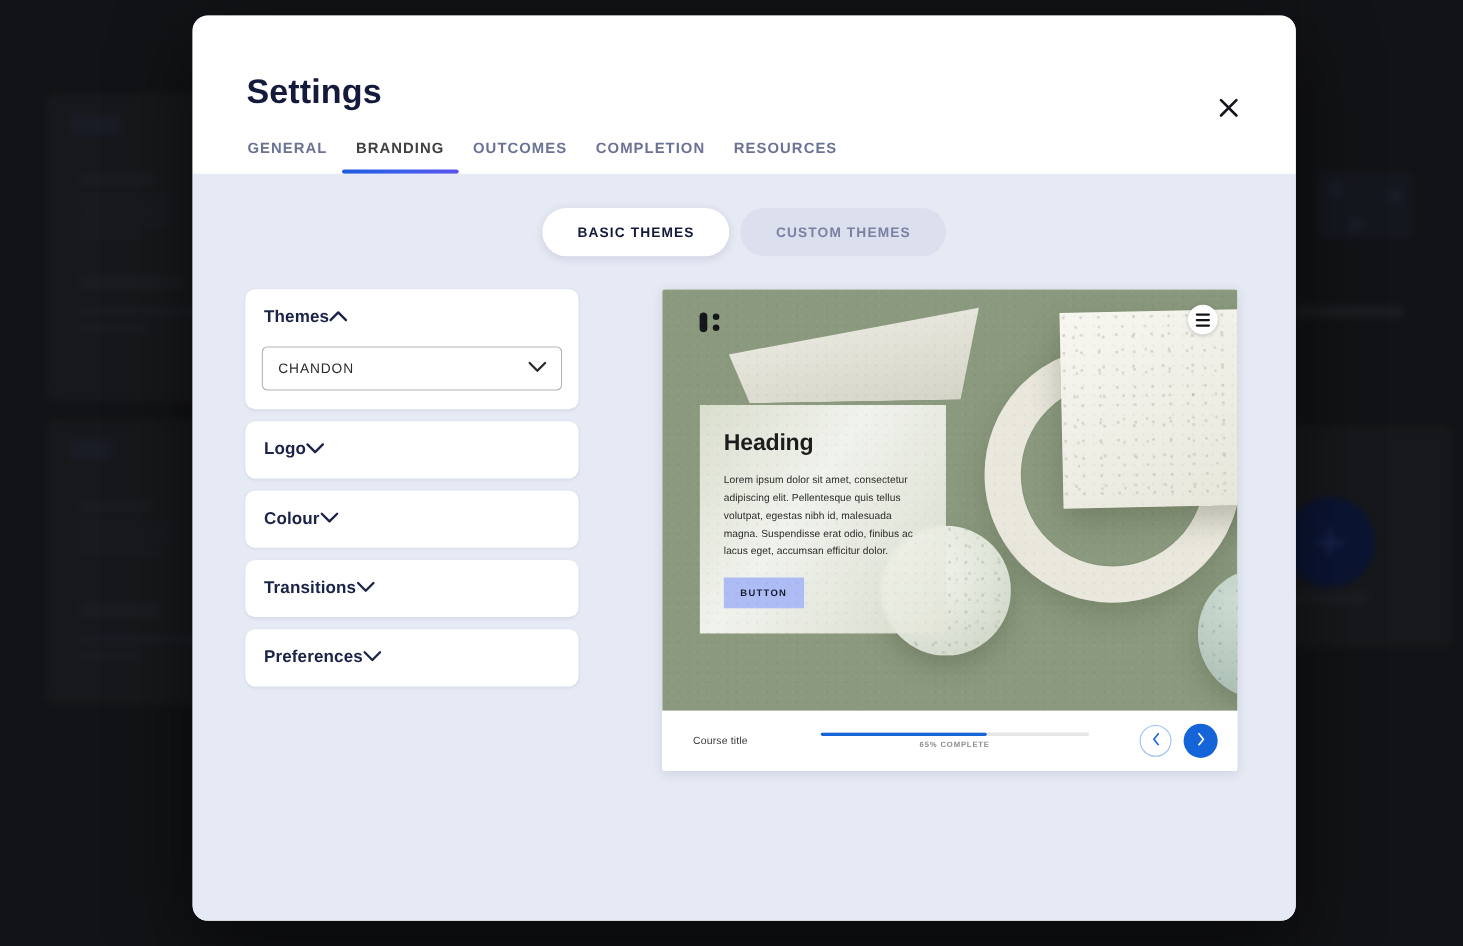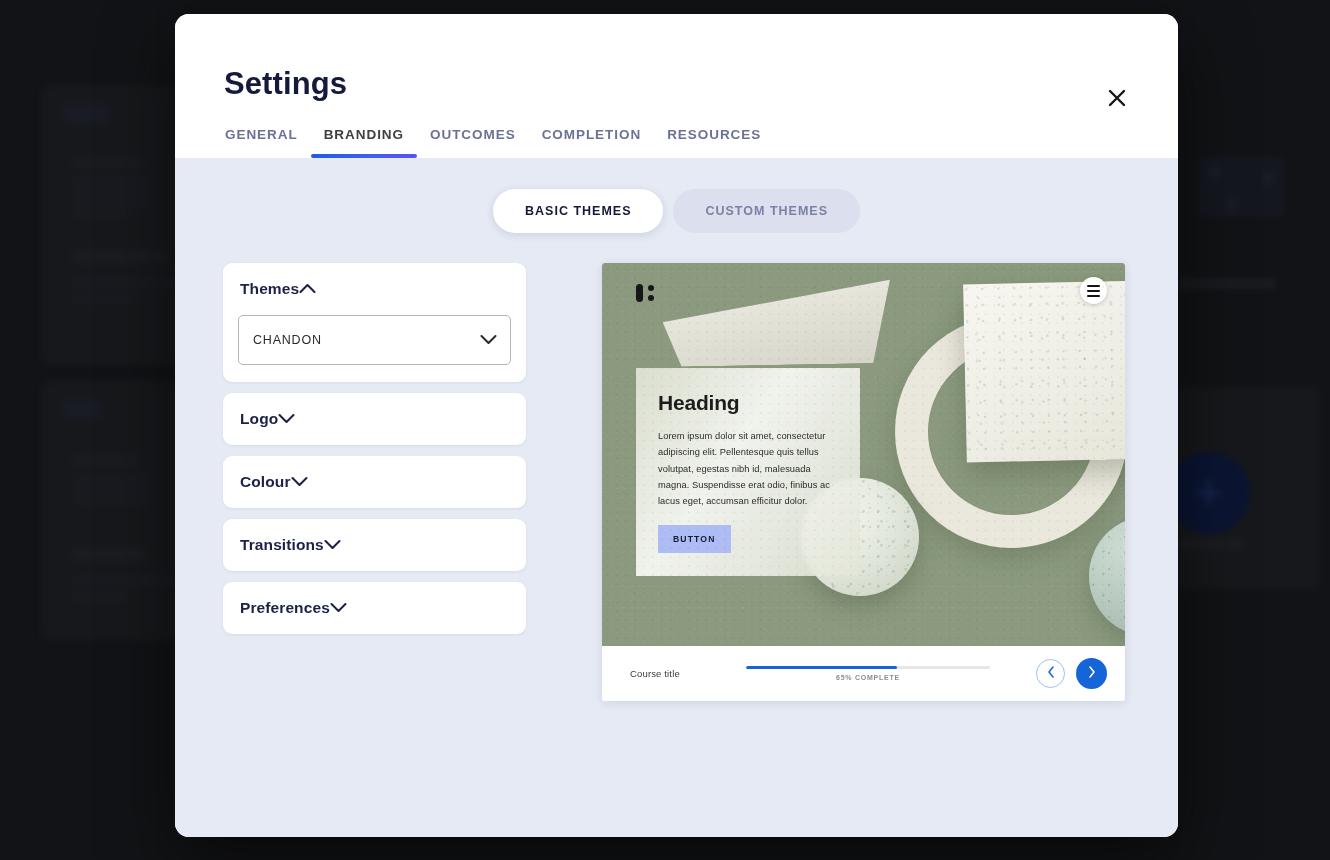--- a/index.html
+++ b/index.html
@@ -219,21 +219,21 @@
   .panel-title {
     font-size: 15.5px;
     font-weight: 600;
     color: #1b2248;
     letter-spacing: .1px;
   }
   .chev { display: block; }
   .panel-body { padding: 0 15px 17px 15px; }
   .select {
     position: relative;
-    height: 50px;
+    height: 40px;
     border: 1px solid #b3b3b3;
     border-radius: 5px;
     background: #fff;
     display: flex;
     align-items: center;
     padding: 0 14px;
     cursor: pointer;
   }
   .select-value {
     font-size: 12.5px;

